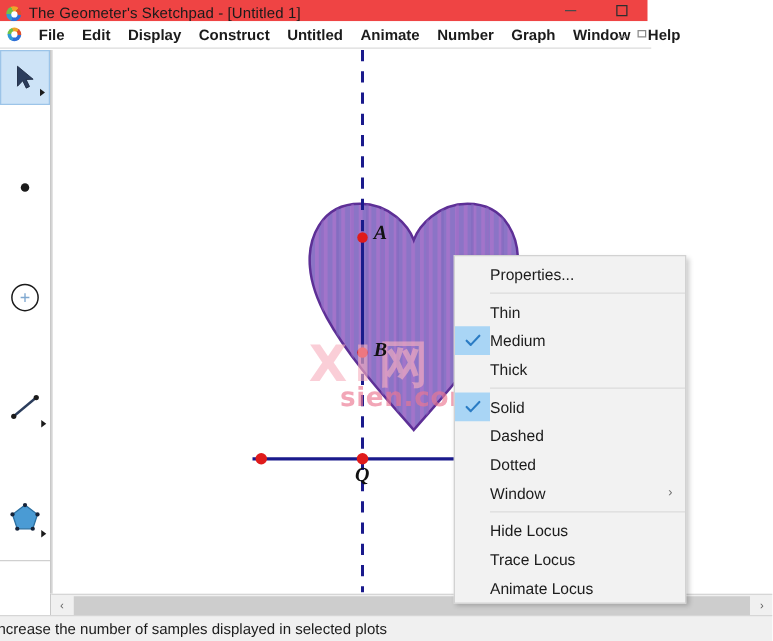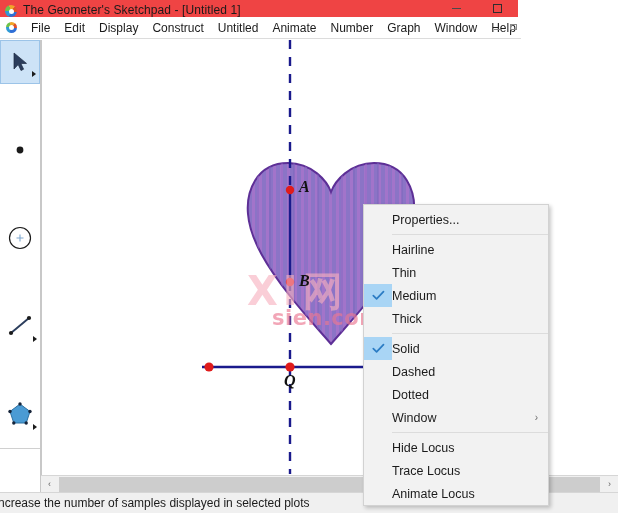--- a/index.html
+++ b/index.html
@@ -83,20 +83,21 @@
   
   .menubar {
     position: absolute;
     left: 0; top: 17px;
     width: 521px; height: 22px;
     background: #ffffff;
     display: flex;
     align-items: center;
     border-bottom: 1px solid #dcdcdc;
     box-sizing: border-box;
+    font-weight: bold;
   }
   .menubar .mdi-icon {
     width: 11px; height: 11px;
     margin-left: 6px; margin-right: 7px;
     border-radius: 50%;
     background:
       conic-gradient(from 200deg,
         #2f9ad6 0deg 70deg,
         #6fc24a 70deg 140deg,
         #f0a42a 140deg 200deg,
@@ -481,24 +482,20 @@
 </div>
 
 <div class="ctx-menu" id="ctx-menu-root">
     <div class="ctx-item">
       <span class="chk"></span>
       <span class="lbl">Properties...</span>
     </div>
     <div class="ctx-sep"></div>
     <div class="ctx-item">
       <span class="chk"></span>
-      <span class="lbl">Hairline</span>
-    </div>
-    <div class="ctx-item">
-      <span class="chk"></span>
       <span class="lbl">Thin</span>
     </div>
     <div class="ctx-item checked">
       <span class="chk">
         <svg width="13" height="11" viewBox="0 0 13 11">
           <path d="M1.3 5.6 L4.6 8.9 L11.5 1.6" fill="none" stroke="#2b7cc4" stroke-width="1.7" stroke-linecap="round" stroke-linejoin="round"></path>
         </svg>
       </span>
       <span class="lbl">Medium</span>
     </div>

